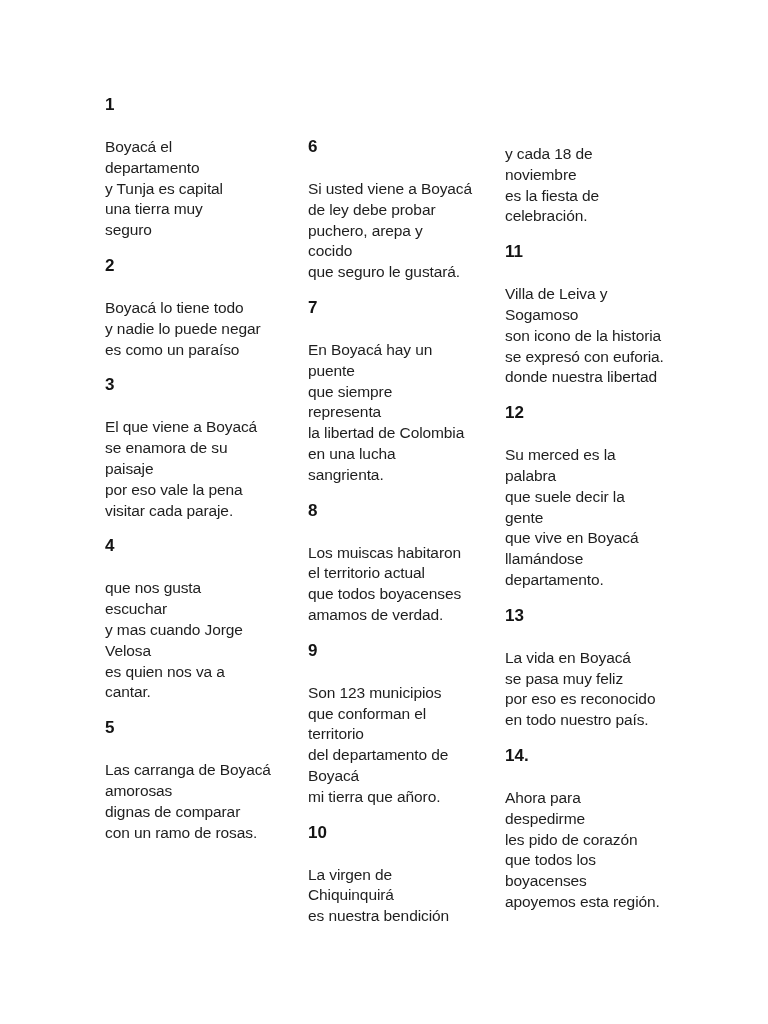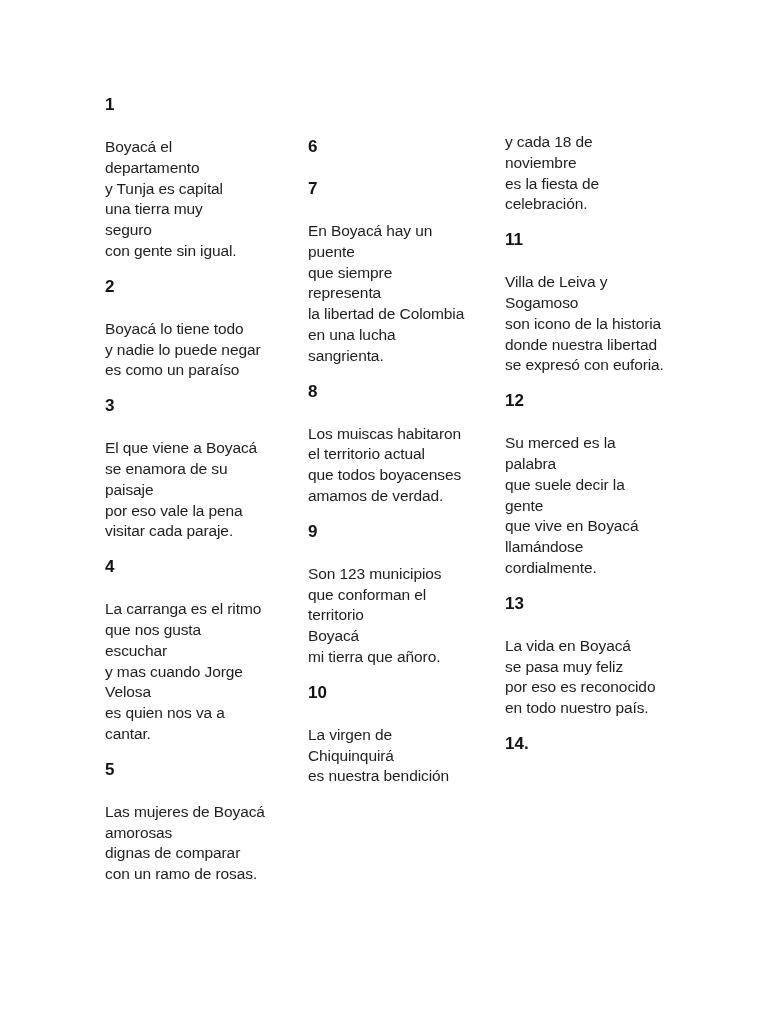--- a/index.html
+++ b/index.html
@@ -25,42 +25,41 @@
   .verse-num {
     font-size: 17px;
     font-weight: 700;
     line-height: 20px;
     margin: 0 0 22px 0;
     color: #141414;
   }
   .verse-lines {
     font-size: 15.5px;
     line-height: 20.8px;
-    margin: 4px 0 15px 0;
+    margin: 16px 0 15px 0;
     letter-spacing: -0.1px;
   }
   .verse-lines .line {
     white-space: nowrap;
   }
 </style>
 </head>
 <body>
 
 <div class="page">
 
   <div class="col col-1">
     <section class="verse">
       <h2 class="verse-num">1</h2>
       <div class="verse-lines">
           <div class="line">Boyacá el</div>
           <div class="line">departamento</div>
           <div class="line">y Tunja es capital</div>
           <div class="line">una tierra muy</div>
           <div class="line">seguro</div>
-          <div class="line">con gente sin igual.</div>
         </div>
     </section>
     <section class="verse">
       <h2 class="verse-num">2</h2>
       <div class="verse-lines">
           <div class="line">Boyacá lo tiene todo</div>
           <div class="line">y nadie lo puede negar</div>
           <div class="line">es como un paraíso</div>
         </div>
     </section>
@@ -70,43 +69,49 @@
           <div class="line">El que viene a Boyacá</div>
           <div class="line">se enamora de su</div>
           <div class="line">paisaje</div>
           <div class="line">por eso vale la pena</div>
           <div class="line">visitar cada paraje.</div>
         </div>
     </section>
     <section class="verse">
       <h2 class="verse-num">4</h2>
       <div class="verse-lines">
-          <div class="line">La carranga es el ritmo</div>
           <div class="line">que nos gusta</div>
           <div class="line">escuchar</div>
           <div class="line">y mas cuando Jorge</div>
           <div class="line">Velosa</div>
           <div class="line">es quien nos va a</div>
           <div class="line">cantar.</div>
         </div>
     </section>
     <section class="verse">
       <h2 class="verse-num">5</h2>
       <div class="verse-lines">
-          <div class="line">Las mujeres de Boyacá</div>
+          <div class="line">Las carranga de Boyacá</div>
           <div class="line">amorosas</div>
           <div class="line">dignas de comparar</div>
           <div class="line">con un ramo de rosas.</div>
         </div>
     </section>
   </div>
 
   <div class="col col-2">
     <section class="verse">
       <h2 class="verse-num">6</h2>
+      <div class="verse-lines">
+          <div class="line">Si usted viene a Boyacá</div>
+          <div class="line">de ley debe probar</div>
+          <div class="line">puchero, arepa y</div>
+          <div class="line">cocido</div>
+          <div class="line">que seguro le gustará.</div>
+        </div>
     </section>
     <section class="verse">
       <h2 class="verse-num">7</h2>
       <div class="verse-lines">
           <div class="line">En Boyacá hay un</div>
           <div class="line">puente</div>
           <div class="line">que siempre</div>
           <div class="line">representa</div>
           <div class="line">la libertad de Colombia</div>
           <div class="line">en una lucha</div>
@@ -121,20 +126,21 @@
           <div class="line">que todos boyacenses</div>
           <div class="line">amamos de verdad.</div>
         </div>
     </section>
     <section class="verse">
       <h2 class="verse-num">9</h2>
       <div class="verse-lines">
           <div class="line">Son 123 municipios</div>
           <div class="line">que conforman el</div>
           <div class="line">territorio</div>
+          <div class="line">del departamento de</div>
           <div class="line">Boyacá</div>
           <div class="line">mi tierra que añoro.</div>
         </div>
     </section>
     <section class="verse">
       <h2 class="verse-num">10</h2>
       <div class="verse-lines">
           <div class="line">La virgen de</div>
           <div class="line">Chiquinquirá</div>
           <div class="line">es nuestra bendición</div>
@@ -150,43 +156,51 @@
           <div class="line">es la fiesta de</div>
           <div class="line">celebración.</div>
         </div>
     </section>
     <section class="verse">
       <h2 class="verse-num">11</h2>
       <div class="verse-lines">
           <div class="line">Villa de Leiva y</div>
           <div class="line">Sogamoso</div>
           <div class="line">son icono de la historia</div>
+          <div class="line">se expresó con euforia.</div>
           <div class="line">donde nuestra libertad</div>
-          <div class="line">se expresó con euforia.</div>
         </div>
     </section>
     <section class="verse">
       <h2 class="verse-num">12</h2>
       <div class="verse-lines">
           <div class="line">Su merced es la</div>
           <div class="line">palabra</div>
           <div class="line">que suele decir la</div>
           <div class="line">gente</div>
           <div class="line">que vive en Boyacá</div>
           <div class="line">llamándose</div>
-          <div class="line">cordialmente.</div>
+          <div class="line">departamento.</div>
         </div>
     </section>
     <section class="verse">
       <h2 class="verse-num">13</h2>
       <div class="verse-lines">
           <div class="line">La vida en Boyacá</div>
           <div class="line">se pasa muy feliz</div>
           <div class="line">por eso es reconocido</div>
           <div class="line">en todo nuestro país.</div>
         </div>
     </section>
     <section class="verse">
       <h2 class="verse-num">14.</h2>
+      <div class="verse-lines">
+          <div class="line">Ahora para</div>
+          <div class="line">despedirme</div>
+          <div class="line">les pido de corazón</div>
+          <div class="line">que todos los</div>
+          <div class="line">boyacenses</div>
+          <div class="line">apoyemos esta región.</div>
+        </div>
     </section>
   </div>
 
 </div>
 
 </body></html>

